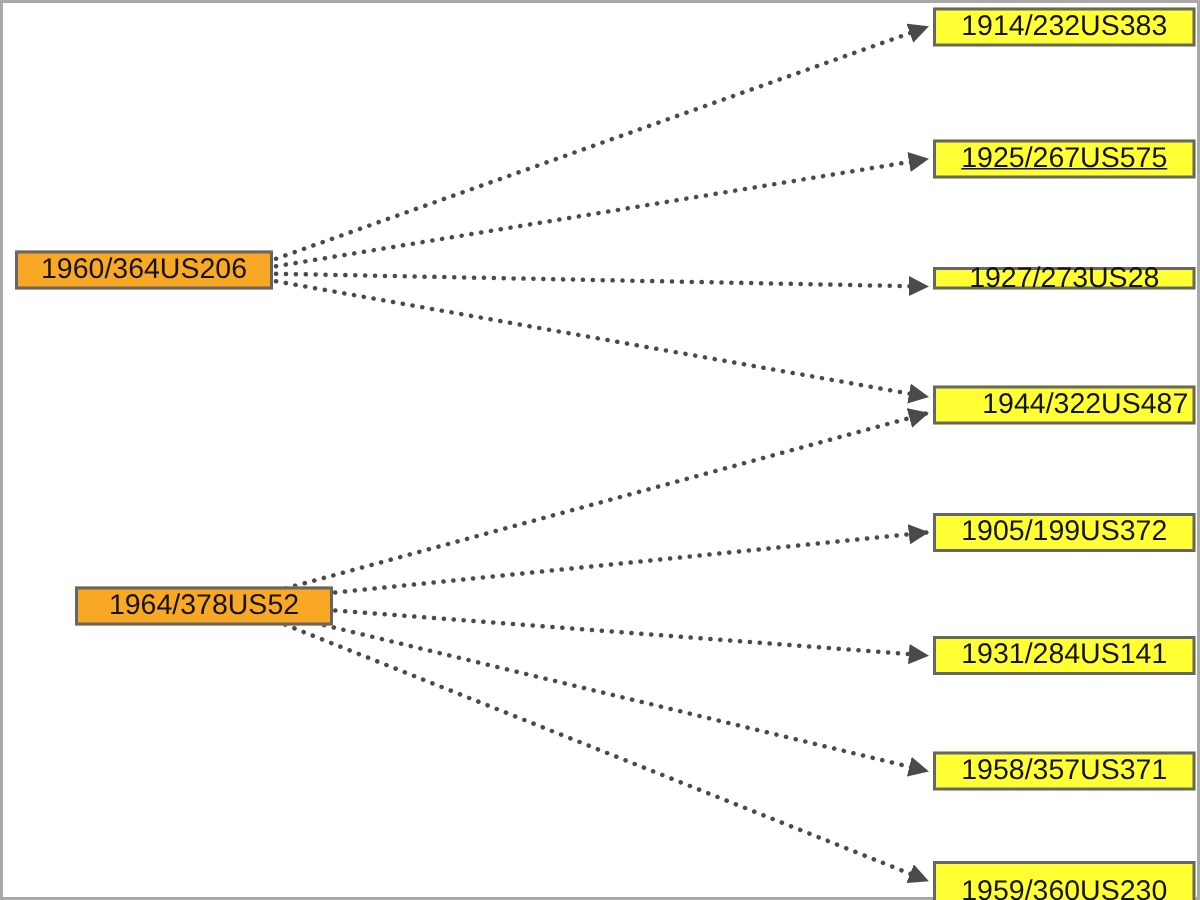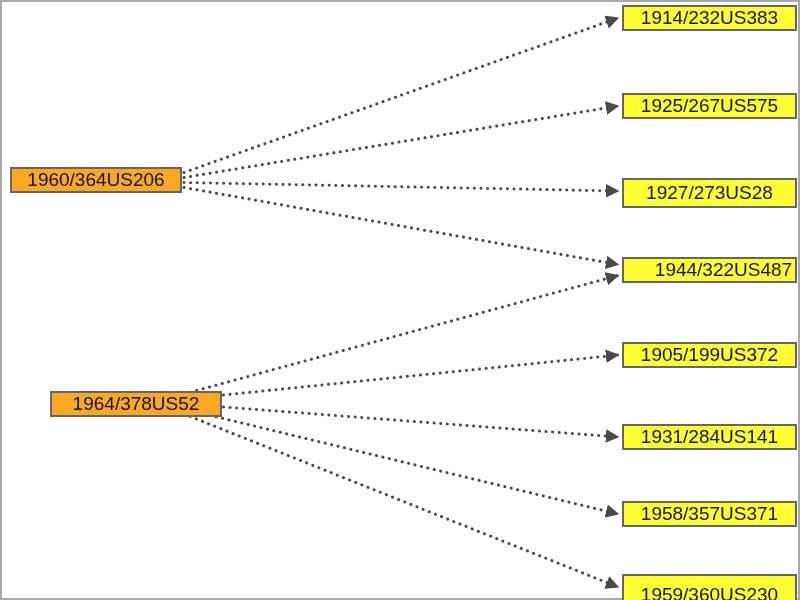--- a/index.html
+++ b/index.html
@@ -72,21 +72,21 @@
       <line x1="182" y1="392" x2="616" y2="273.5" class="edge" marker-end="url(#arrowhead)"></line>
       <line x1="182" y1="397" x2="616" y2="353" class="edge" marker-end="url(#arrowhead)"></line>
       <line x1="182" y1="402" x2="616" y2="435" class="edge" marker-end="url(#arrowhead)"></line>
       <line x1="182" y1="407" x2="616" y2="512" class="edge" marker-end="url(#arrowhead)"></line>
       <line x1="182" y1="412" x2="616" y2="585" class="edge" marker-end="url(#arrowhead)"></line>
     </svg>
   <div id="nodes-layer">
       <div class="node source" style="left: 8px; top: 165px; width: 172px; height: 26px;">1960/364US206</div>
       <div class="node source" style="left: 8px; top: 389px; width: 172px; height: 26px; margin-left: 40px;">1964/378US52</div>
       <div class="node target" style="left: 620px; top: 3px; width: 175px; height: 26px;">1914/232US383</div>
-      <div class="node target" style="left: 620px; top: 91px; width: 175px; height: 26px;">1925/267US575</div>
-      <div class="node target" style="left: 620px; top: 176px; width: 175px; height: 30px;">1927/273US28</div>
+      <div class="node target" style="left: 620px; top: 91px; width: 175px; height: 26px; text-decoration: underline;">1925/267US575</div>
+      <div class="node target" style="left: 620px; top: 176px; width: 175px; height: 15px;">1927/273US28</div>
       <div class="node target" style="left: 620px; top: 255px; width: 175px; height: 26px; padding-left: 28px;">1944/322US487</div>
       <div class="node target" style="left: 620px; top: 340px; width: 175px; height: 26px; text-align: center;">1905/199US372</div>
       <div class="node target" style="left: 620px; top: 422px; width: 175px; height: 26px;">1931/284US141</div>
       <div class="node target" style="left: 620px; top: 499px; width: 175px; height: 26px;">1958/357US371</div>
       <div class="node target" style="left: 620px; top: 572px; width: 175px; height: 42px;">1959/360US230</div>
     </div>
 </div>
 
 </body></html>

